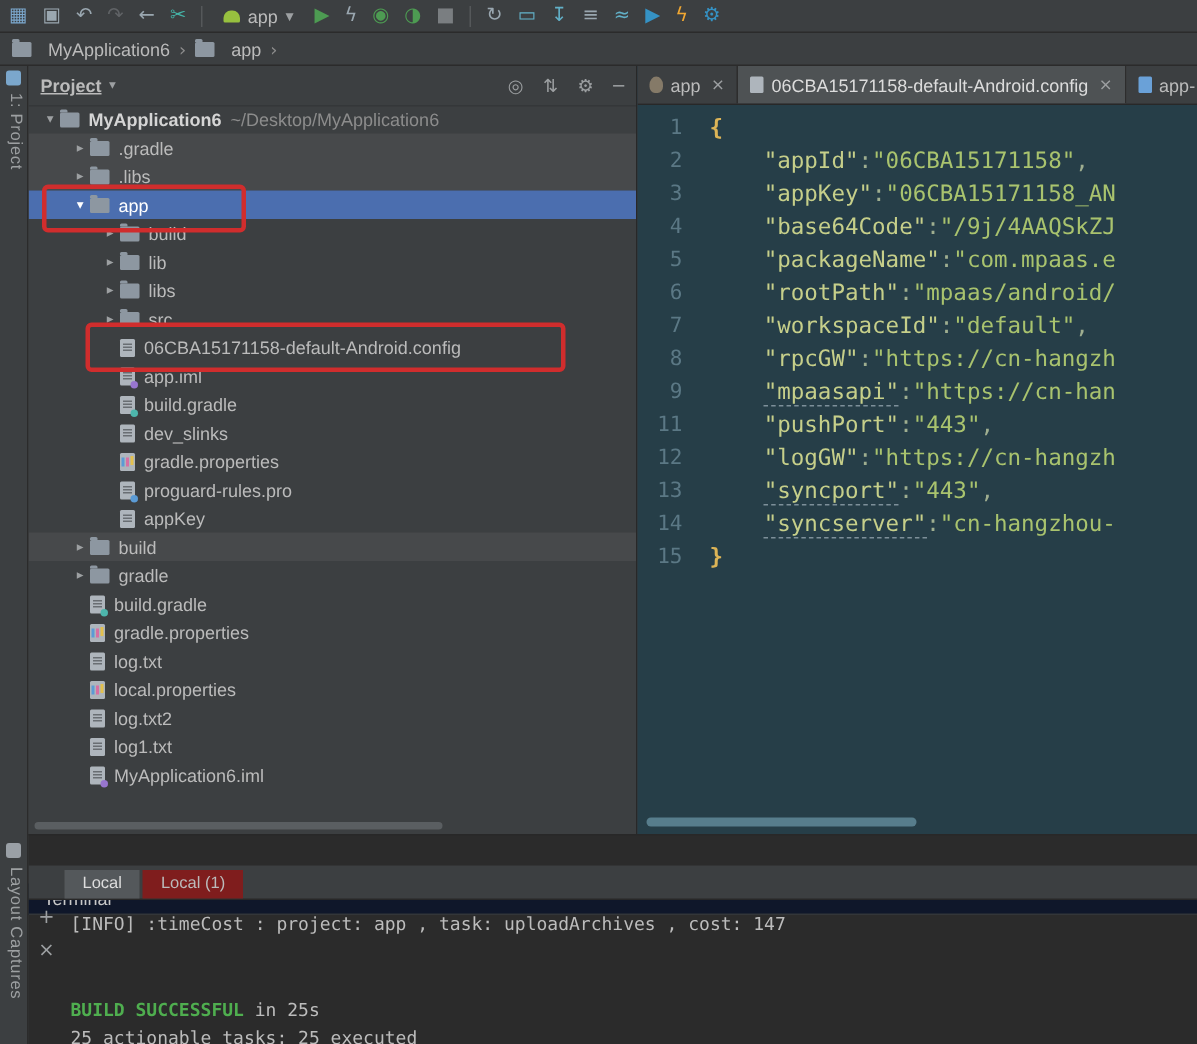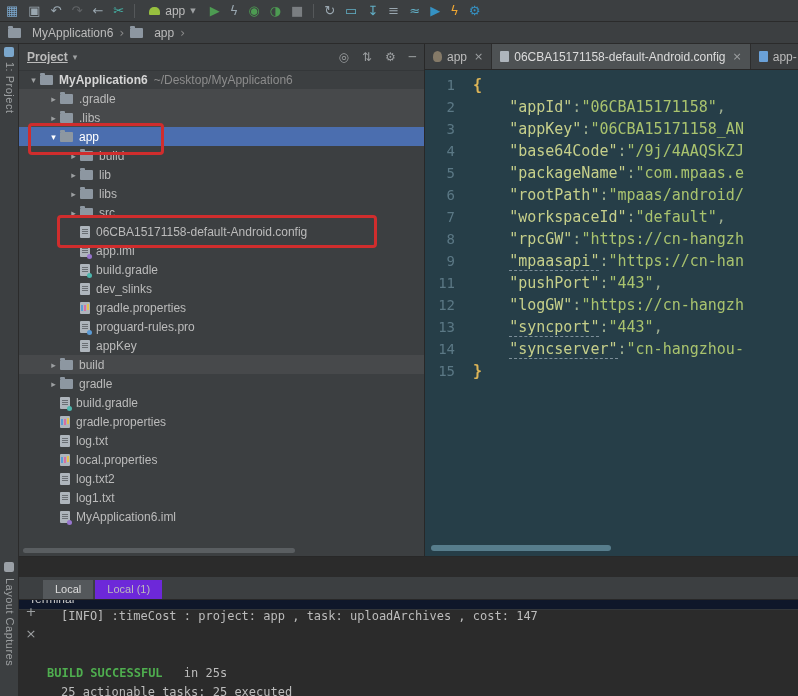--- a/index.html
+++ b/index.html
@@ -102,32 +102,32 @@
   .ed-hscroll{position:absolute;left:6px;bottom:5px;width:180px;height:6px;background:#5d8494;
               border-radius:3px;opacity:.9;}
 
   
   #terminal{position:absolute;left:19px;top:556px;width:779px;height:140px;background:#2b2b2b;
             border-top:1px solid #282828;box-sizing:border-box;overflow:hidden;}
   #term-header{height:20px;background:#0f172a;display:flex;align-items:center;padding:0 10px;
                font-size:12px;color:#c8c8c8;border-bottom:1px solid #333639;margin-top:32px;}
   #term-tabs{position:absolute;left:24px;top:20px;height:22px;display:flex;align-items:flex-end;
              gap:2px;}
-  .term-tab{padding:3px 12px 4px;font-size:11px;color:#bbbbbb;background:#6d28d9;cursor:default;}
+  .term-tab{padding:3px 12px 4px;font-size:11px;color:#bbbbbb;background:#7f1d1d;cursor:default;}
   .term-tab.active{background:#54585b;color:#dddddd;}
   #term-tabbar-bg{position:absolute;left:0;top:20px;right:0;height:22px;background:#3c3f41;
                   border-bottom:1px solid #282828;}
   #term-gutter{position:absolute;left:0;top:42px;bottom:0;width:24px;display:flex;
                flex-direction:column;align-items:center;gap:9px;padding-top:6px;}
   .term-gico{color:#9da0a2;font-size:13px;line-height:1;font-family:"DejaVu Sans",sans-serif;cursor:default;}
   #term-content{position:absolute;left:28px;top:42px;right:0;bottom:0;padding-top:8px;
                 font-family:"DejaVu Sans Mono",monospace;font-size:12px;line-height:19px;
                 color:#bcbcbc;overflow:hidden;}
   .t-line{height:19px;white-space:pre;}
-  .t-t{color:#bcbcbc;margin-left:14px;}
+  .t-t{color:#bcbcbc;}
   .t-g{color:var(--green,#4fae4f);font-weight:bold;}
 
   
   .anno{position:absolute;border:3px solid var(--red,#d02d2d);border-radius:4px;z-index:50;}
   #anno1{left:28px;top:123px;width:130px;height:26px;}
   #anno2{left:57px;top:215px;width:314px;height:27px;}
 </style>
 </head>
 <body>
 

